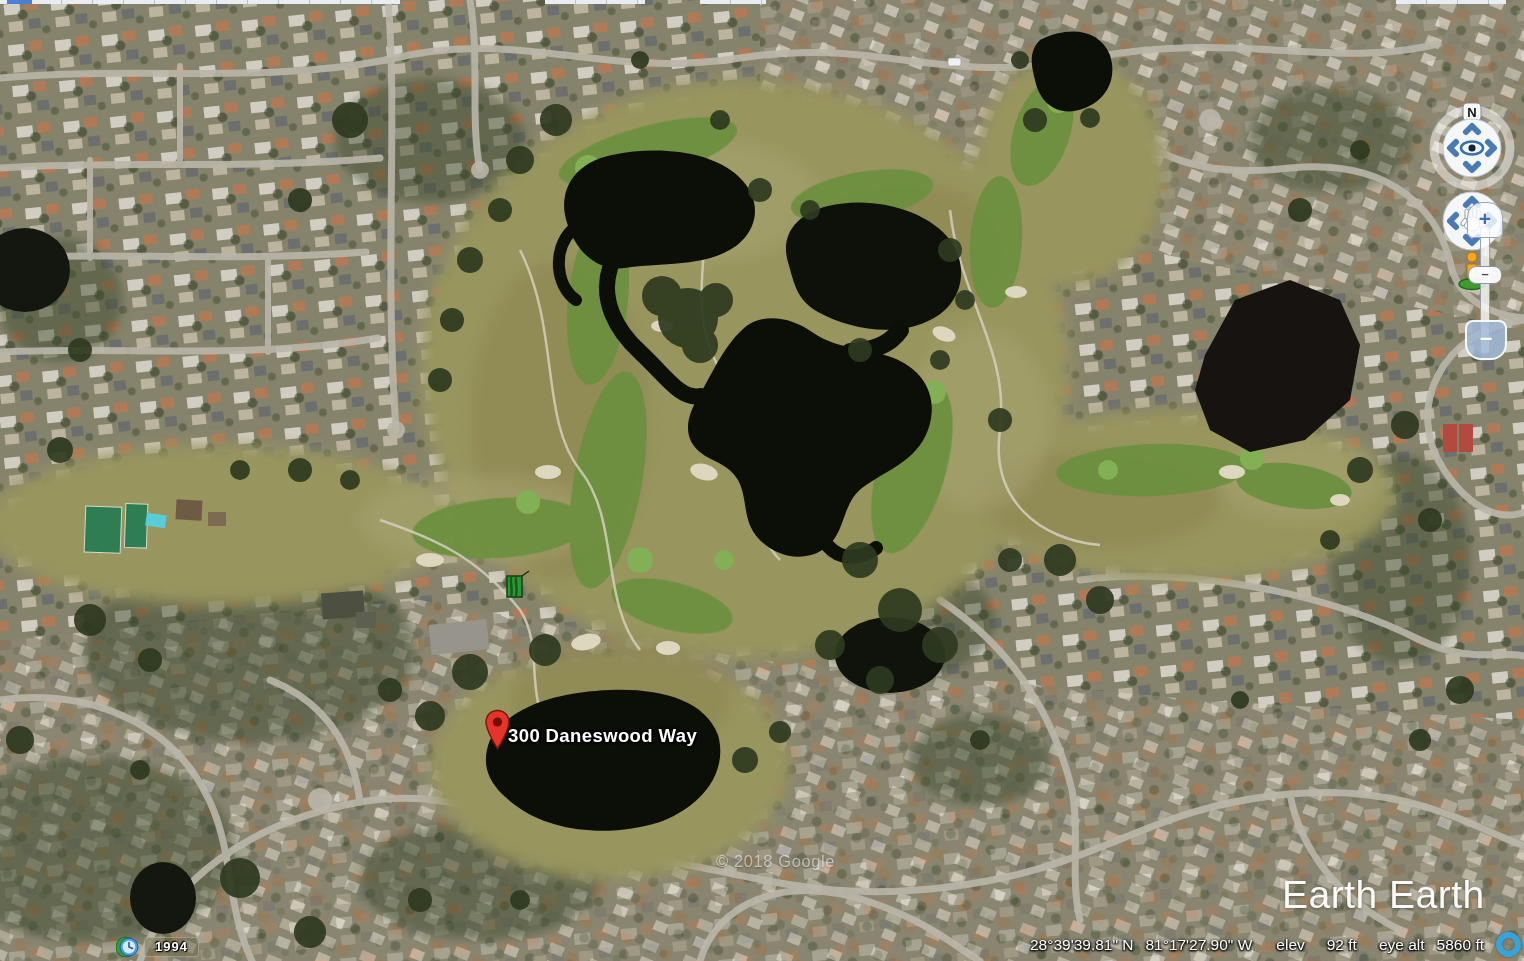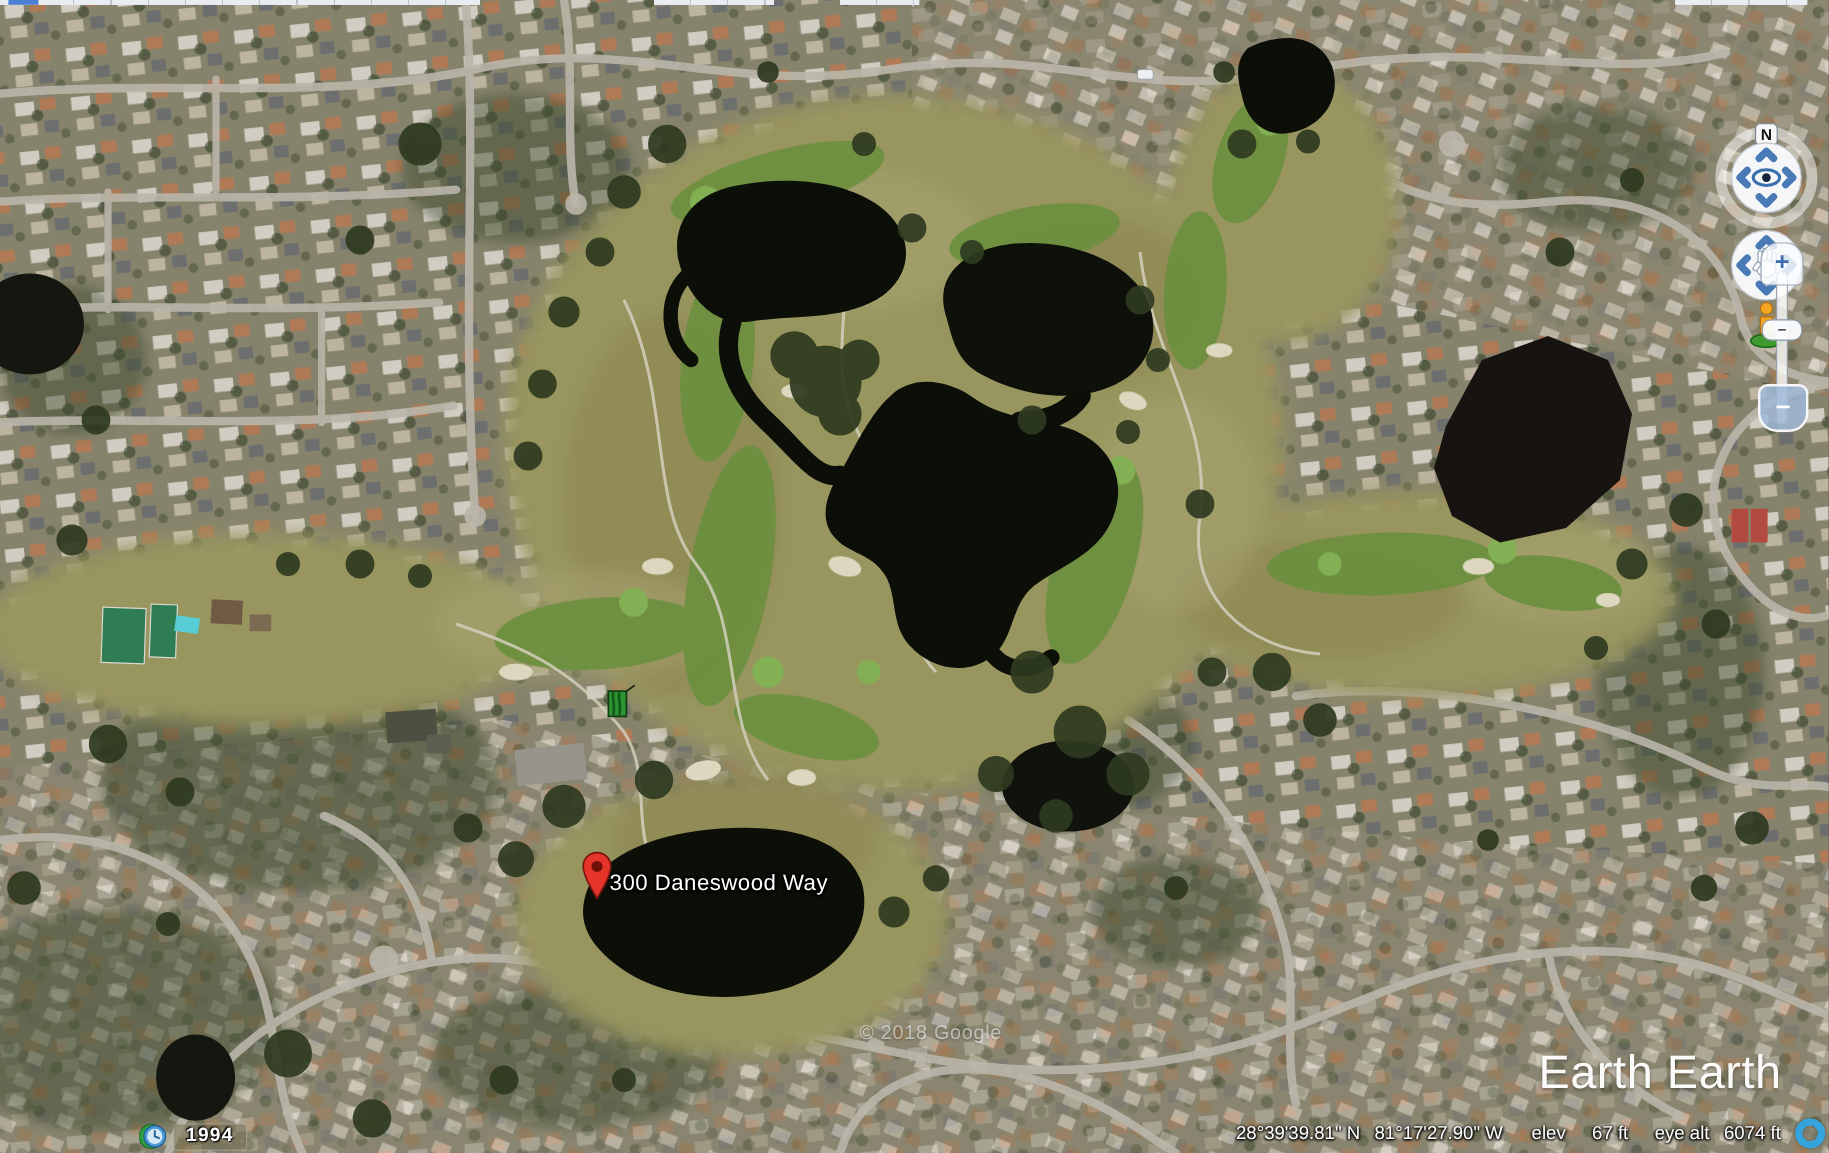--- a/index.html
+++ b/index.html
@@ -11,21 +11,21 @@
   
   .toolbar-strip{position:absolute;left:0;top:0;width:100%;height:4px;pointer-events:none;}
   .tb-seg{position:absolute;top:0;height:4px;background:#e9edf2;
           background-image:repeating-linear-gradient(90deg,#e9edf2 0 30px,#b9c3cd 30px 31px);}
   .tb-blue{position:absolute;top:0;height:4px;background:#4a7fd4;}
 
   
   .placemark{position:absolute;left:484px;top:709px;}
   .pm-label{position:absolute;left:508px;top:725px;font-size:18.5px;color:#fff;
             letter-spacing:.4px;white-space:nowrap;
-            text-shadow:0 0 3px #000,1px 1px 2px #000,-1px 1px 2px #000,1px -1px 2px #000;}
+            text-shadow:0 0 3px #000,1px 1px 2px #000,-1px 1px 2px #000,1px -1px 2px #000;font-weight:bold;}
 
   .golf-flag{position:absolute;left:504px;top:568px;}
 
   
   .nav{position:absolute;right:0;top:0;width:96px;height:380px;}
   .zoomctl{position:absolute;left:1462px;top:200px;width:44px;height:162px;}
   .zoom-track{position:absolute;left:18px;top:26px;width:8px;height:126px;
               background:rgba(255,255,255,.78);border:1px solid rgba(130,140,155,.8);border-radius:4px;}
   .zoom-plus{position:absolute;left:5px;top:2px;width:34px;height:34px;
              background:rgba(250,252,255,.82);border:1px solid #9aa6b6;
@@ -36,21 +36,21 @@
                color:#445;font-size:13px;font-weight:bold;text-align:center;line-height:13px;}
   .zoom-minus{position:absolute;left:3px;top:120px;width:38px;height:36px;
               background:rgba(160,185,215,.85);border:2px solid rgba(255,255,255,.9);
               border-radius:8px 8px 16px 16px;color:#fff;font-size:22px;font-weight:bold;
               text-align:center;line-height:32px;}
 
   
   .status-left{position:absolute;left:116px;bottom:2px;display:flex;align-items:center;}
   .year-badge{margin-left:4px;padding:1px 10px 2px;border-radius:4px;
               background:rgba(110,105,70,.45);border:1px solid rgba(255,255,255,.25);
-              color:#fff;font-size:16px;font-weight:bold;letter-spacing:1px;
+              color:#fff;font-size:13px;font-weight:bold;letter-spacing:1px;
               text-shadow:0 0 3px #000,1px 1px 1px #000,-1px -1px 1px #000;text-align:center;}
   .status-right{position:absolute;right:3px;bottom:4px;display:flex;align-items:center;
                 color:#fff;font-size:15.5px;white-space:nowrap;
                 text-shadow:0 0 3px #000,1px 1px 2px #000,-1px 1px 2px #000;}
   .status-right .gap-s{margin-right:12px;} .status-right .gap-m{margin-right:24px;}
   .status-right .gap-l{margin-right:22px;}
   .loading-ring{width:13px;height:13px;border:6px solid #35a3dc;border-radius:50%;
                 box-shadow:0 0 2px rgba(0,0,0,.5), inset 0 0 2px rgba(0,0,0,.4);}
 
   
@@ -384,19 +384,19 @@
       <circle cx="13" cy="12" r="6.4" fill="#d6e9f7"></circle>
       <path d="M 13,12 L 13,7.5 M 13,12 L 16.5,13.5" stroke="#1e5f94" stroke-width="1.6" stroke-linecap="round" fill="none"></path>
     </svg>
     <span class="year-badge">1994</span>
   </div>
 
   <div class="status-right">
     <span class="gap-s">28°39'39.81" N</span>
     <span class="gap-m">81°17'27.90" W</span>
     <span class="gap-l">elev</span>
-    <span class="gap-l">67 ft</span>
+    <span class="gap-l">92 ft</span>
     <span class="gap-s">eye alt</span>
-    <span class="gap-s">6074 ft</span>
+    <span class="gap-s">5860 ft</span>
     <span class="loading-ring"></span>
   </div>
 
 </div>
 
 </body></html>

